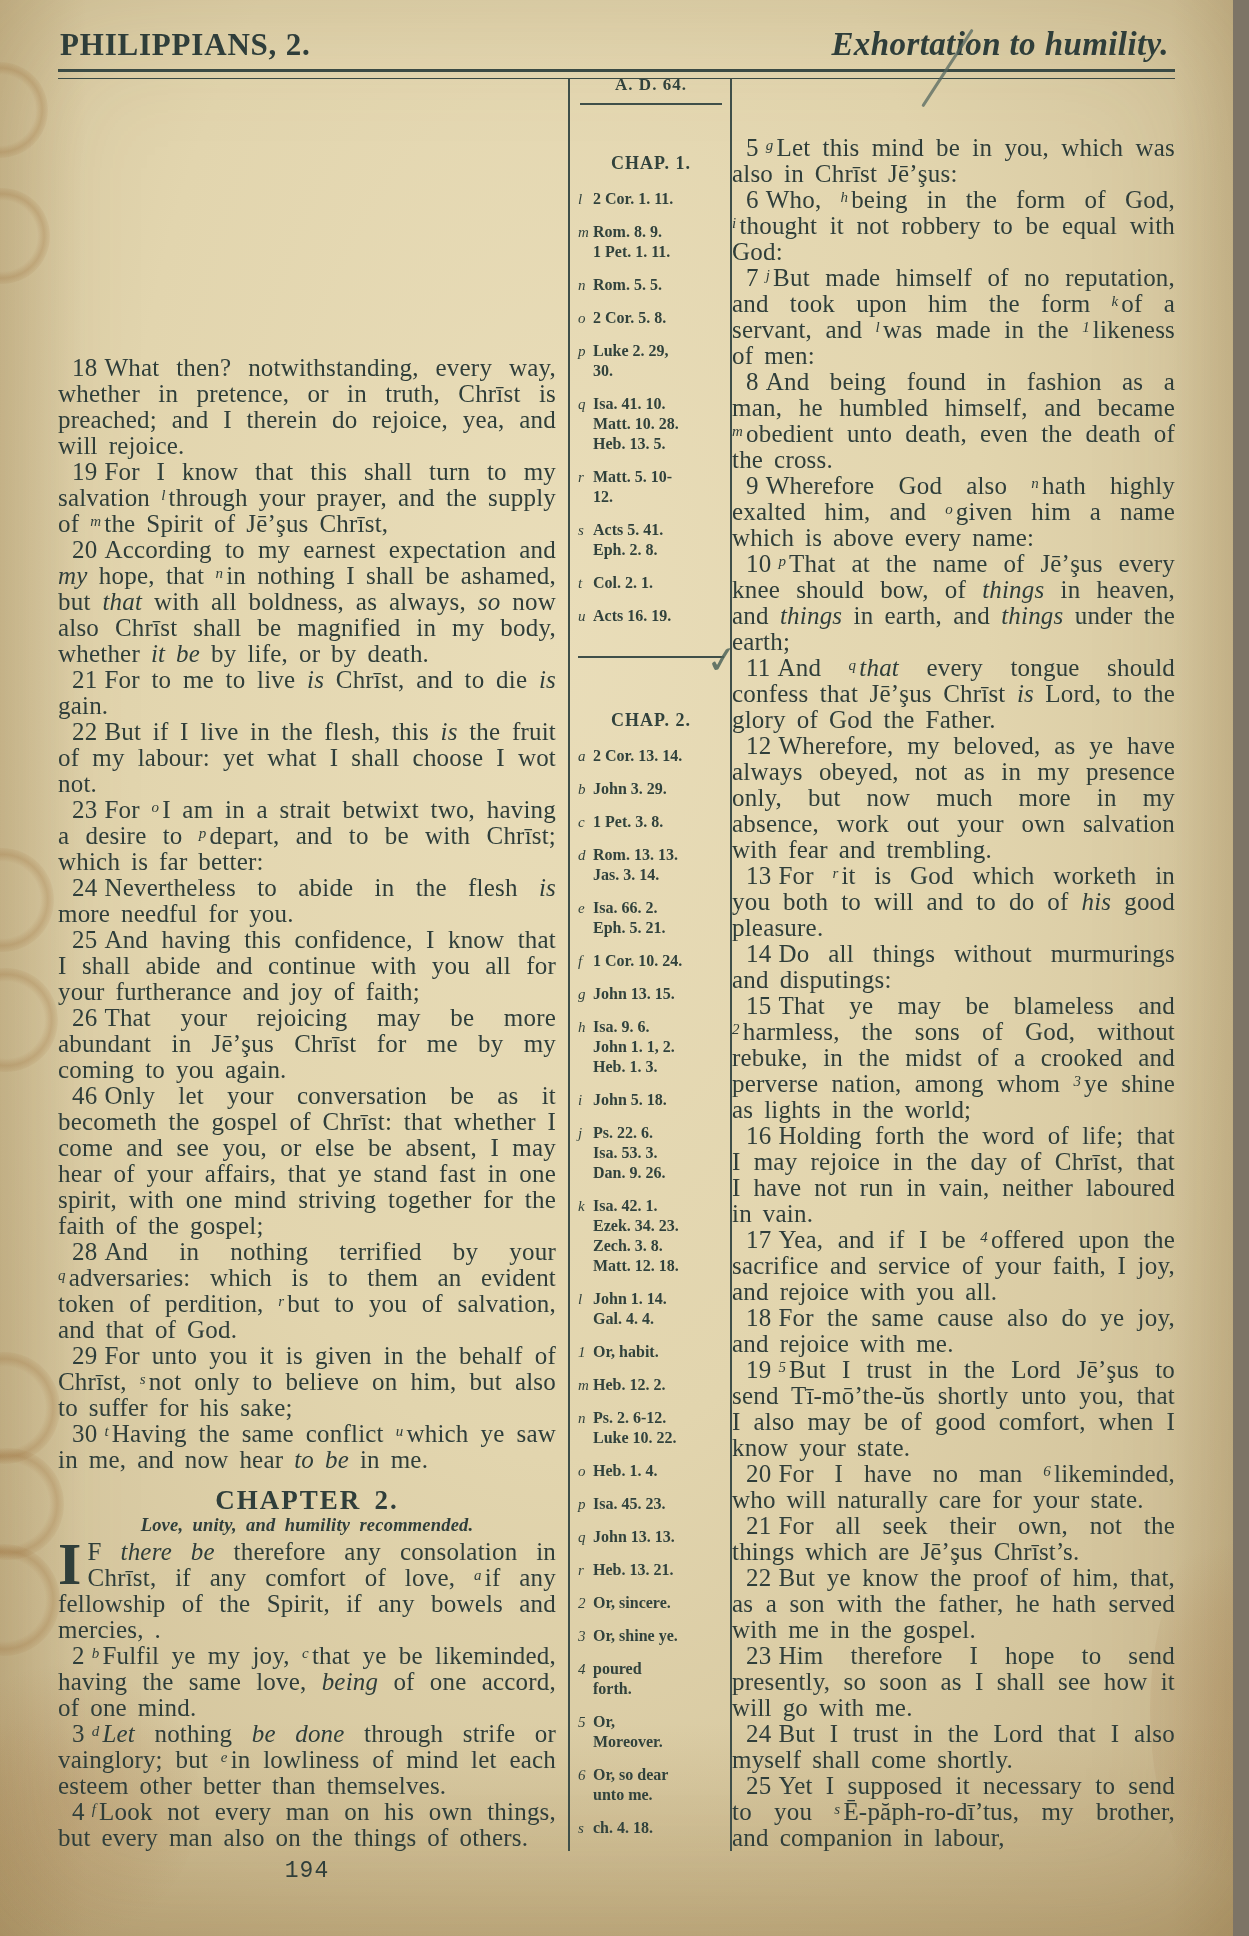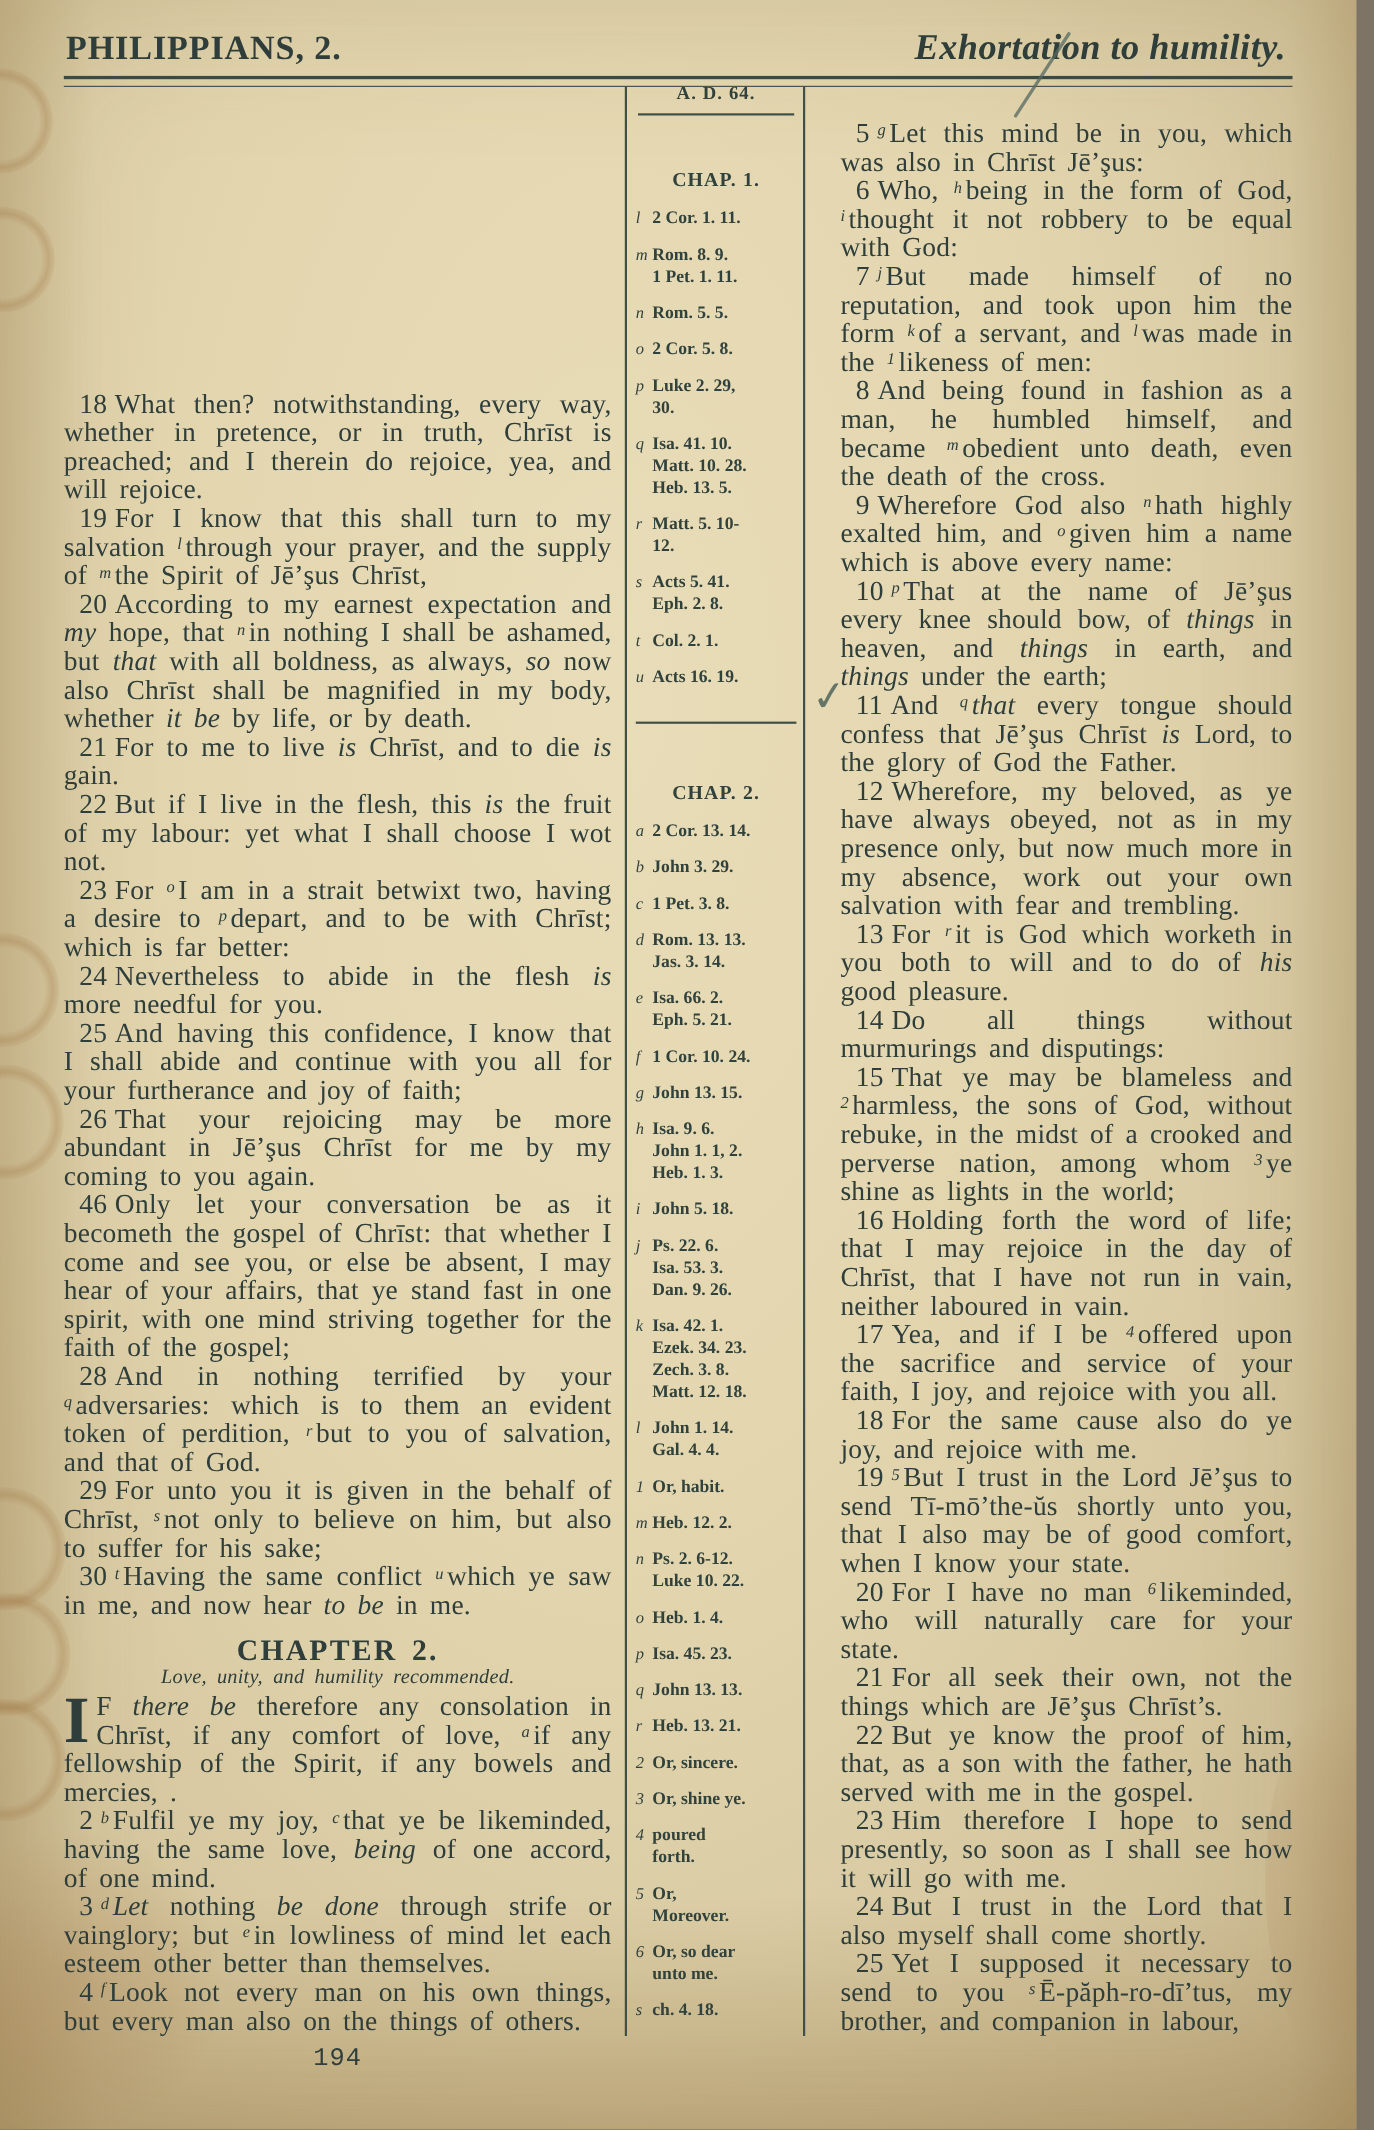--- a/index.html
+++ b/index.html
@@ -16,31 +16,31 @@
   .stain{position:absolute;border-radius:50%;pointer-events:none;}
   .ring{background:radial-gradient(circle, rgba(151,103,49,0) 52%, rgba(151,103,49,.26) 62%, rgba(151,103,49,0) 74%);}
   .blotch{background:radial-gradient(circle, rgba(150,100,50,.20) 0%, rgba(150,100,50,.10) 45%, rgba(150,100,50,0) 72%);}
   .page-header{display:flex;justify-content:space-between;align-items:baseline;padding:26px 60px 6px 60px;}
   .book-title{font-size:31px;font-weight:bold;letter-spacing:.8px;}
   .running-head{font-size:33px;font-style:italic;font-weight:bold;letter-spacing:.4px;padding-right:4px;}
   .double-rule{margin:0 58px;height:6px;border-top:3px solid #3a4a44;border-bottom:1px solid #3a4a44;}
   .columns{display:flex;align-items:flex-end;margin:0 58px;height:1772px;overflow:hidden;}
   .col-main{font-size:25px;line-height:26px;text-align:justify;word-spacing:4.5px;letter-spacing:.2px;}
   .col-left{width:498px;flex:none;padding-right:12px;}
-  .col-right{flex:1;padding-left:32px;}
+  .col-right{flex:1;padding-left:0;}
   .col-refs{
     width:146px;flex:none;padding:6px 6px 0 8px;
     border-left:2px solid #3f4f49;border-right:2px solid #3f4f49;
     font-size:16px;font-weight:bold;line-height:20px;color:#31423c;
   }
   .verse{margin:0;text-indent:14px;position:relative;}
   .vn{margin-right:7px;}
   sup.rm{font-style:italic;font-weight:normal;font-size:15px;line-height:0;vertical-align:6px;margin-right:3px;}
   .chapter-heading{margin:14px 0 0 0;text-align:center;font-size:27px;font-weight:bold;letter-spacing:2px;text-indent:0;}
-  .chapter-subtitle{margin:0 0 2px 0;text-align:center;font-size:18.5px;font-style:italic;font-weight:normal;text-indent:0;line-height:24px;}
+  .chapter-subtitle{margin:0 0 2px 0;text-align:center;font-size:18.5px;font-style:italic;font-weight:bold;text-indent:0;line-height:24px;}
   .first-verse{text-indent:0;}
   .dropcap{float:left;font-size:60px;line-height:46px;font-weight:bold;padding:2px 6px 0 0;}
   .ad-date{text-align:center;font-size:17px;letter-spacing:1px;margin:4px 0 8px 0;}
   .refs-rule{border:none;border-top:2px solid #3f4f49;margin:6px 2px 48px 2px;}
   .refs-rule.long{margin:30px 0 52px 0;}
   .chap-label{text-align:center;font-size:18px;letter-spacing:1px;margin:0 0 16px 0;font-weight:bold;}
   .ref-item{display:flex;margin:0 0 13px 0;}
   .rmk{font-style:italic;font-weight:normal;flex:none;width:15px;font-size:15px;}
   .rtx{flex:1;}
   .page-number{position:absolute;top:1858px;left:58px;width:498px;text-align:center;font-size:23px;letter-spacing:1px;font-family:Liberation Mono, monospace;}

